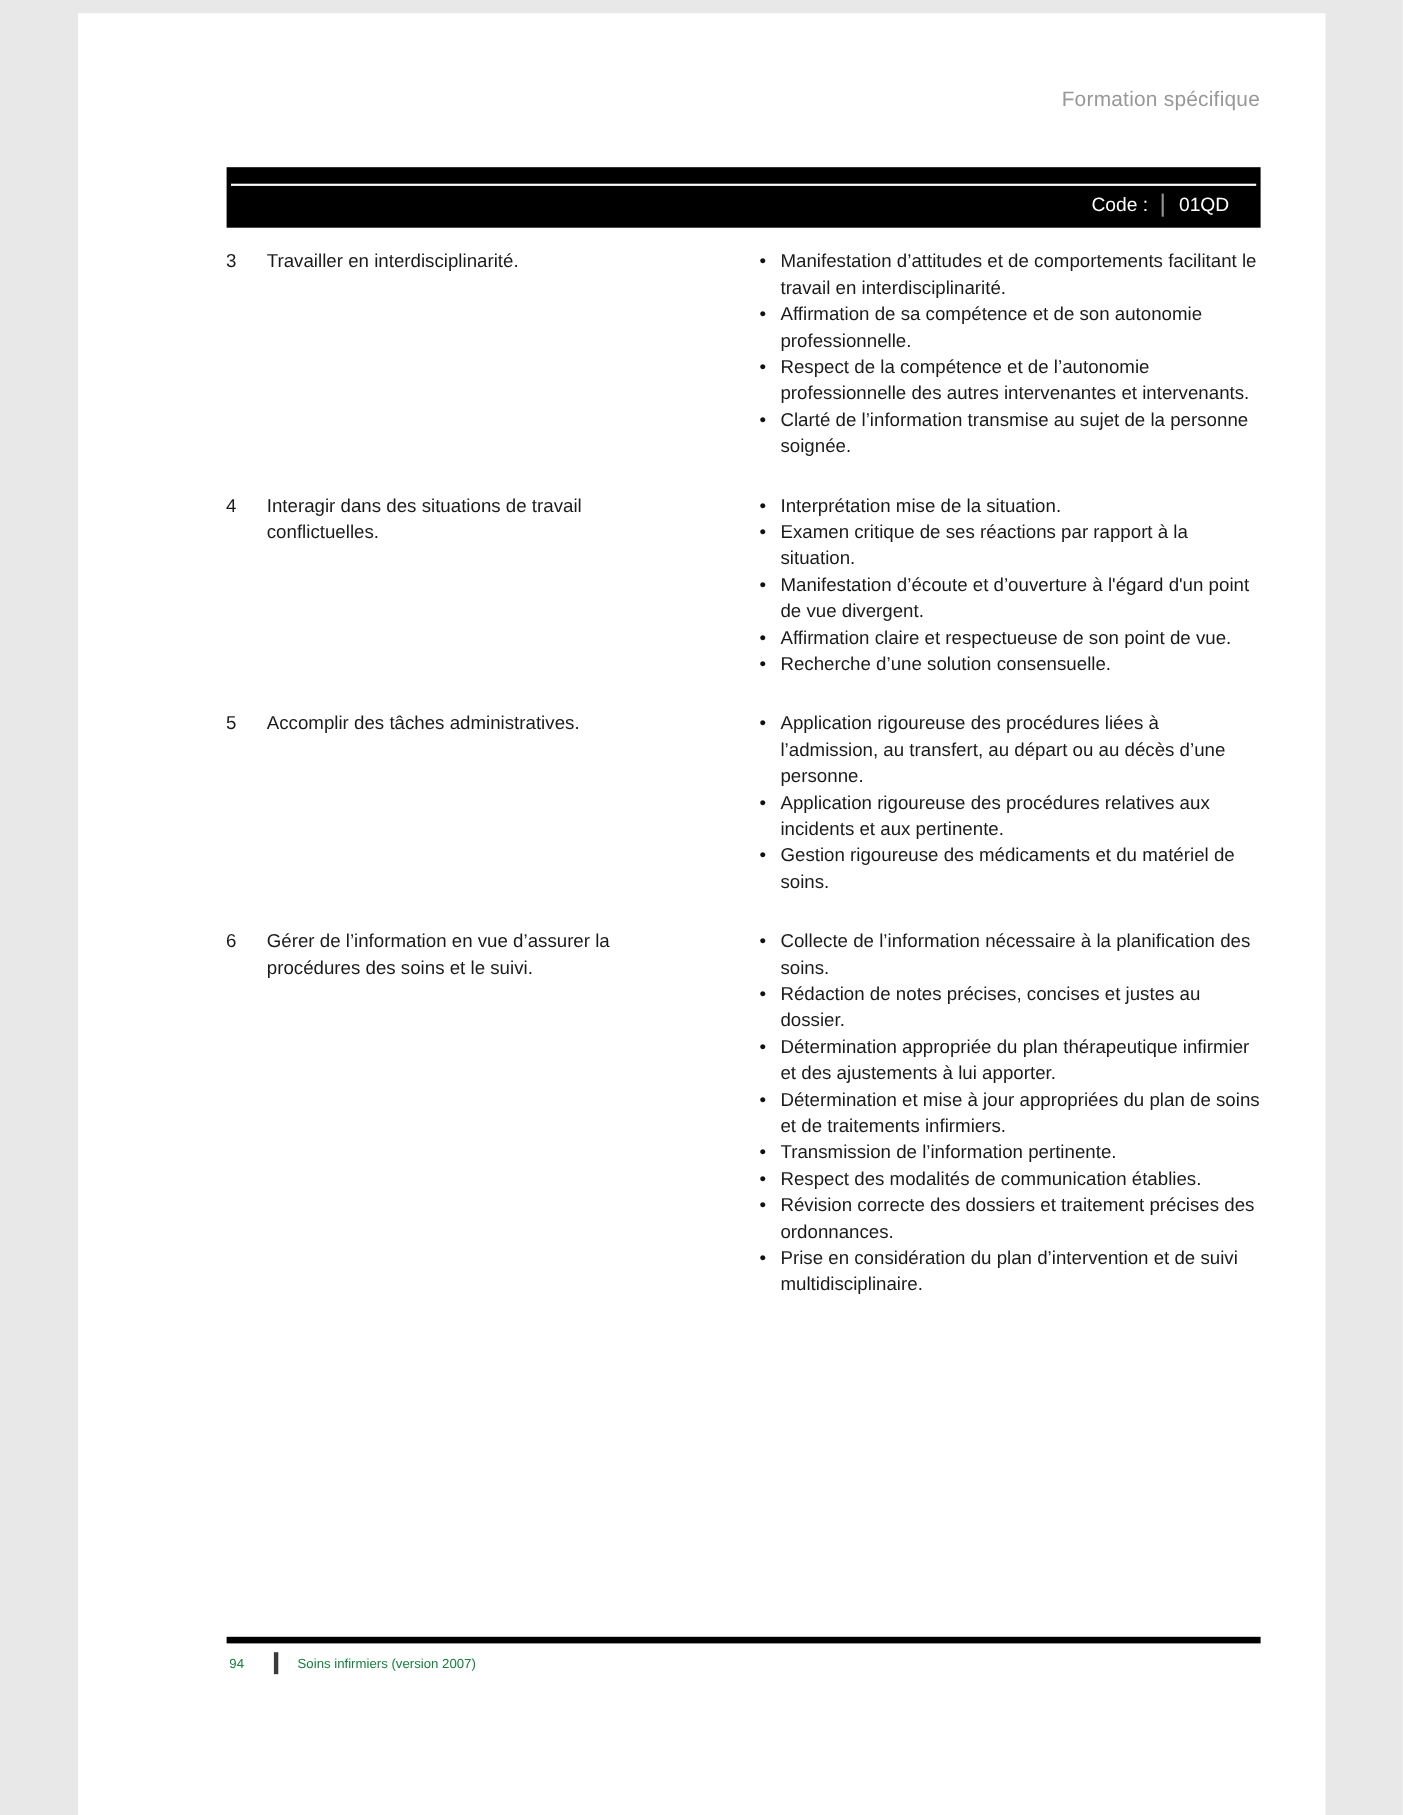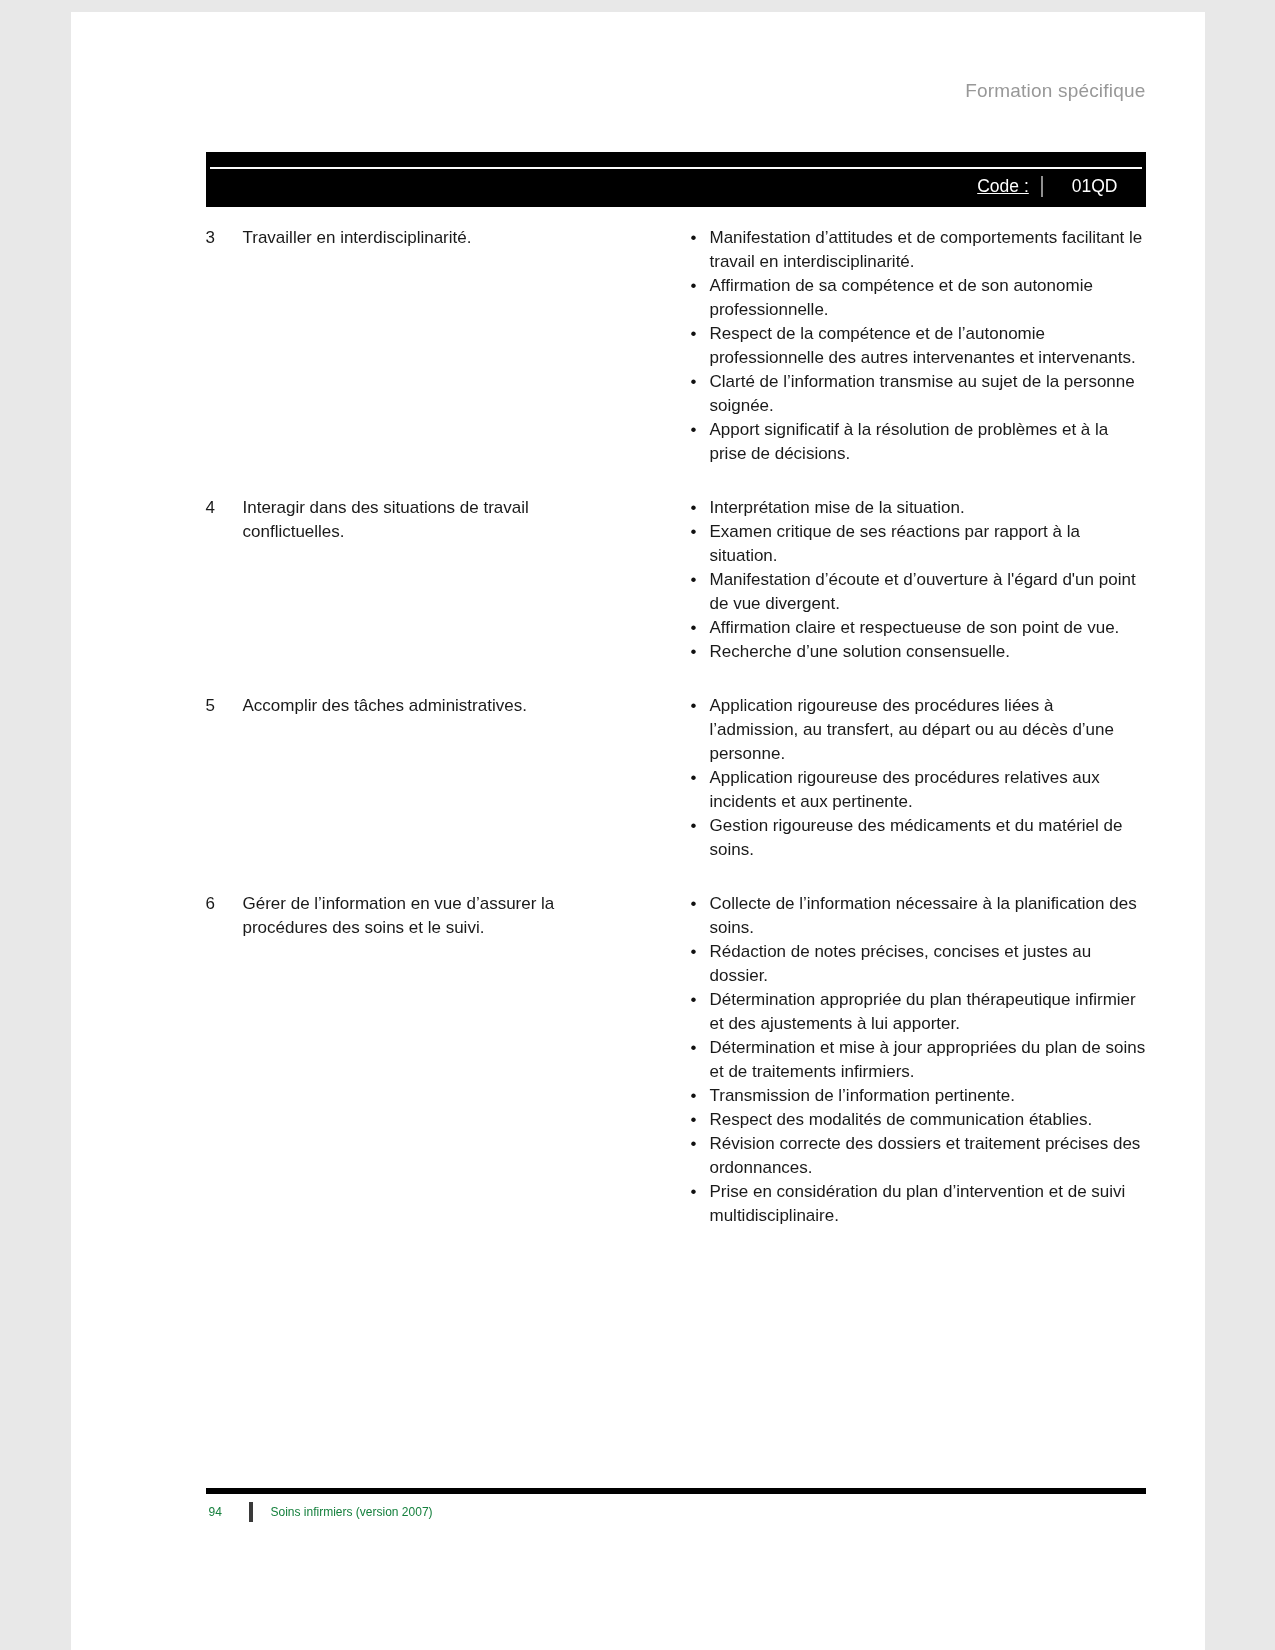--- a/index.html
+++ b/index.html
@@ -47,24 +47,24 @@
   }
   .banner-text {
     position: absolute;
     right: 28px;
     top: 24px;
     color: #ffffff;
     font-size: 17.5px;
     display: flex;
     align-items: center;
   }
-  .code-label { padding-right: 12px; text-decoration: underline; }
+  .code-label { padding-right: 12px; }
   .code-value {
     border-left: 2px solid #8f8f8f;
-    padding-left: 29px;
+    padding-left: 14px;
   }
   
   .sections {
     position: absolute;
     top: 214px;
     left: 135px;
     width: 940px;
   }
   .section {
     display: grid;
@@ -139,21 +139,20 @@
 
   <div class="sections" id="sections">
   <div class="section">
     <div class="sec-num">3</div>
     <div class="sec-title">Travailler en interdisciplinarité.</div>
     <ul class="bullets">
           <li><span>Manifestation d’attitudes et de comportements facilitant le travail en interdisciplinarité.</span></li>
           <li><span>Affirmation de sa compétence et de son autonomie professionnelle.</span></li>
           <li><span>Respect de la compétence et de l’autonomie professionnelle des autres intervenantes et intervenants.</span></li>
           <li><span>Clarté de l’information transmise au sujet de la personne soignée.</span></li>
-          <li><span>Apport significatif à la résolution de problèmes et à la prise de décisions.</span></li>
         </ul>
   </div>
 
   <div class="section">
     <div class="sec-num">4</div>
     <div class="sec-title">Interagir dans des situations de travail conflictuelles.</div>
     <ul class="bullets">
           <li><span>Interprétation mise de la situation.</span></li>
           <li><span>Examen critique de ses réactions par rapport à la situation.</span></li>
           <li><span>Manifestation d’écoute et d’ouverture à l'égard d'un point de vue divergent.</span></li>

